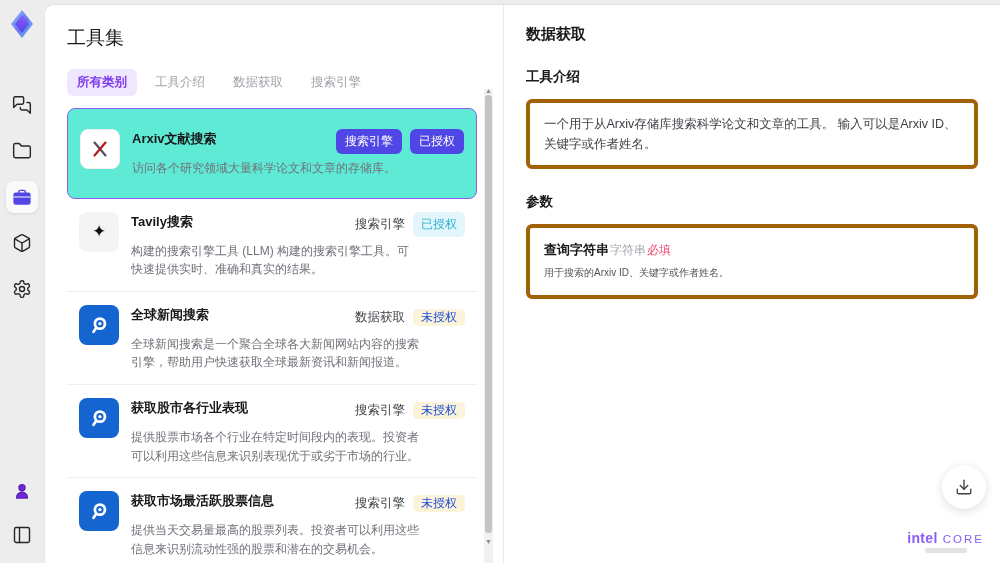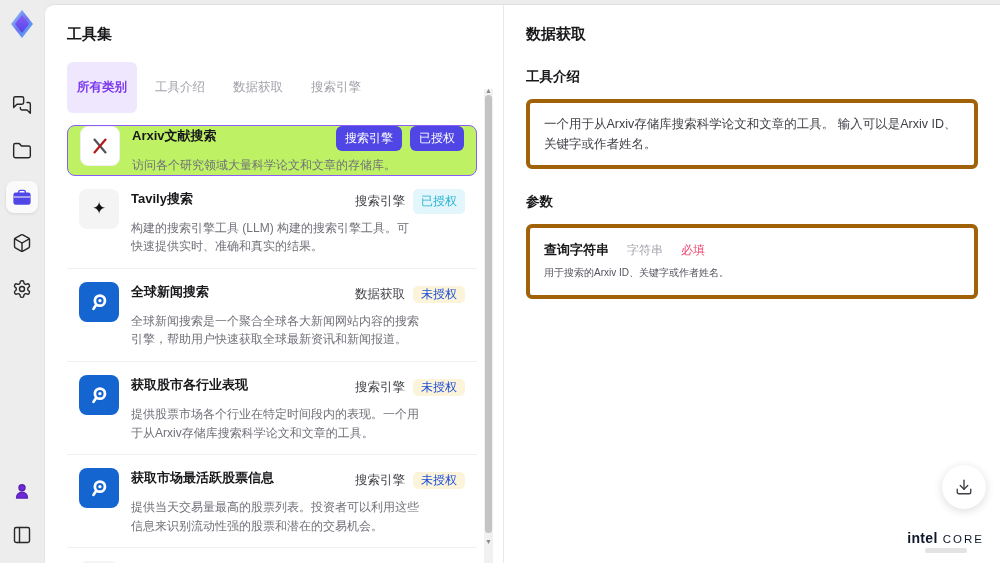--- a/index.html
+++ b/index.html
@@ -16,26 +16,26 @@
   .rail-btn.active { background:#fafafa; box-shadow:0 1px 3px rgba(0,0,0,.10); }
   .rail-btn.active svg { stroke:#4f46e5; fill:#4f46e5; }
   .rail-bottom { position:absolute; bottom:12px; left:0; width:44px; display:flex; flex-direction:column; align-items:center; gap:12px; }
   .rail-bottom .avatar svg { stroke:#5b21b6; fill:#6d28d9; }
 
   
   .main { flex:1; margin-top:4px; background:#fff; border-top:1px solid #e0e0e0; border-left:1px solid #e6e6e6; border-top-left-radius:10px; display:flex; overflow:hidden; }
 
   
   .list-panel { width:458px; flex-shrink:0; position:relative; padding:20px 26px 0 22px; }
-  .panel-title { font-size:15px; font-weight:bold; }
+  .panel-title { font-size:19px; font-weight:normal; }
   .tabs { display:flex; gap:8px; margin-top:18px; }
-  .tab { font-size:12.5px; color:#a1a1aa; padding:17px 10px; border-radius:6px; cursor:pointer; white-space:nowrap; }
+  .tab { font-size:12.5px; color:#a1a1aa; padding:5px 10px; border-radius:6px; cursor:pointer; white-space:nowrap; }
   .tab.active { background:#efe7fd; color:#7c3aed; font-weight:bold; }
 
-  .tool-card { margin-top:12px; border:1.5px solid #8b5cf6; background:#bef264; border-radius:8px; padding:0 12px; display:flex; gap:12px; cursor:pointer; }
+  .tool-card { margin-top:12px; border:1.5px solid #8b5cf6; background:#5eead4; border-radius:8px; padding:20px 12px; display:flex; gap:12px; cursor:pointer; }
   .tool-row { padding:13px 12px 12px 12px; border-bottom:1px solid #efeff1; display:flex; gap:12px; cursor:pointer; }
   .tool-icon { width:40px; height:40px; border-radius:8px; flex-shrink:0; display:flex; align-items:center; justify-content:center; }
   .icon-white { background:#ffffff; border:1px solid #f0f0f0; }
   .icon-gray  { background:#f4f4f5; }
   .icon-blue  { background:#1565d0; }
   .tool-icon svg { width:22px; height:22px; }
   .tavily-glyph { font-size:17px; color:#111; line-height:1; }
   .tool-body { flex:1; min-width:0; }
   .tool-top { display:flex; align-items:flex-start; }
   .tool-title { font-size:13px; font-weight:bold; color:#18181b; flex:1; padding-top:1px; }
@@ -54,31 +54,31 @@
   .scroll-arrow.up { top:-2px; }
   .scroll-arrow.down { bottom:18px; }
 
   
   .detail-panel { flex:1; border-left:1px solid #e8e8e8; padding:20px 22px; }
   .detail-title { font-size:15px; font-weight:bold; }
   .section-heading { font-size:13.5px; font-weight:bold; margin-top:24px; }
   .detail-box { margin-top:13px; border:4px solid #a16207; border-radius:6px; background:#fff; padding:11px 14px; }
   .intro-text { font-size:12.5px; color:#3f3f46; line-height:1.6; }
   .param-box { padding:13px 14px 15px 14px; }
-  .param-head { display:flex; align-items:baseline; gap:18px; }
+  .param-head { display:flex; align-items:baseline; gap:1px; }
   .param-name { font-size:13px; font-weight:bold; color:#18181b; }
   .param-type { font-size:12px; color:#a1a1aa; }
   .param-required { font-size:12px; color:#ef476f; }
   .param-desc { margin-top:7px; font-size:10px; color:#52525b; }
 
   
   .fab { position:absolute; right:14px; bottom:54px; width:44px; height:44px; border-radius:50%; background:#fff; box-shadow:0 2px 10px rgba(0,0,0,.14); display:flex; align-items:center; justify-content:center; cursor:pointer; z-index:5; }
   .fab svg { width:18px; height:18px; stroke:#3f3f46; fill:none; stroke-width:1.8; stroke-linecap:round; stroke-linejoin:round; }
   .brand { position:absolute; right:16px; bottom:10px; text-align:center; z-index:5; }
-  .brand-text { font-size:14px; color:#0f172a; letter-spacing:.3px; }
+  .brand-text { font-size:14px; color:#8b5cf6; letter-spacing:.3px; }
   .brand-text .intel { font-weight:bold; text-transform:lowercase; }
   .brand-text .core { font-size:11.5px; letter-spacing:2px; text-transform:uppercase; }
   .brand-sub { margin:2px auto 0; width:42px; height:5px; border-radius:2px; background:#dcdcdc; opacity:.8; }
 </style>
 </head>
 <body>
 
 <div class="app">
 
   <div class="rail">
@@ -224,21 +224,21 @@
             </svg>
         </div>
         <div class="tool-body">
           <div class="tool-top">
             <span class="tool-title">获取股市各行业表现</span>
             <span class="tool-badges">
               <span class="cat-label">搜索引擎</span>
               <span class="auth-yellow">未授权</span>
             </span>
           </div>
-          <div class="tool-desc">提供股票市场各个行业在特定时间段内的表现。一个用于从Arxiv存储库搜索科学论文和文章的工具。</div>
+          <div class="tool-desc">提供股票市场各个行业在特定时间段内的表现。投资者可以利用这些信息来识别表现优于或劣于市场的行业。</div>
         </div>
       </div>
 
       <div class="tool-row">
         <div class="tool-icon icon-blue">
           <svg viewBox="0 0 24 24">
               <circle cx="13" cy="10.5" r="5.5" fill="none" stroke="#fff" stroke-width="3"></circle>
               <circle cx="13" cy="10.5" r="1.8" fill="#fff"></circle>
               <path d="M8.6 15.5 L6 19.5" stroke="#fff" stroke-width="3" stroke-linecap="round"></path>
             </svg>

